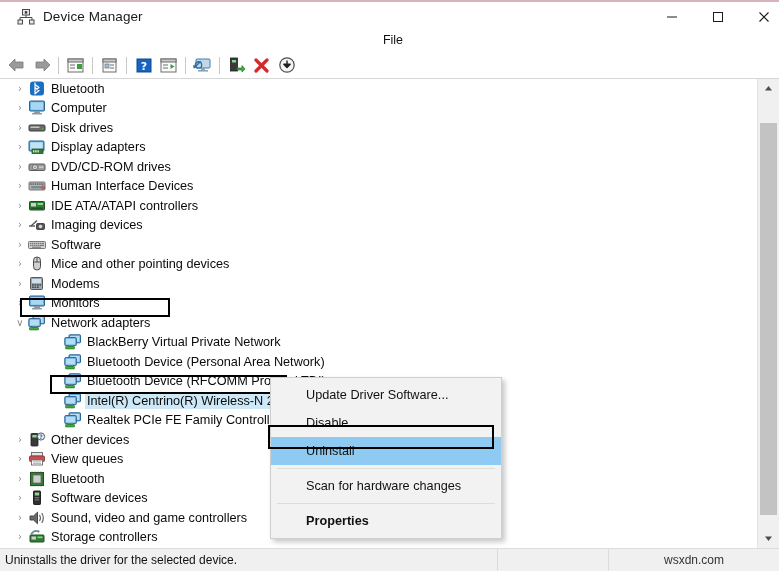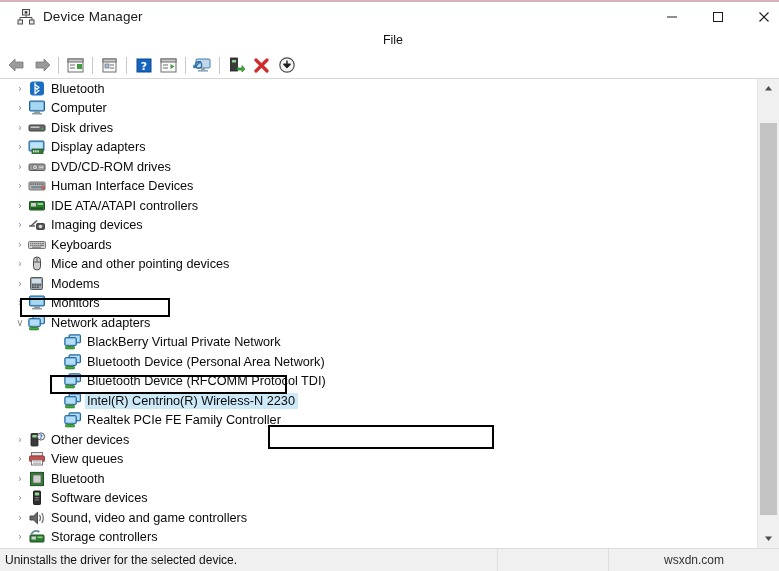--- a/index.html
+++ b/index.html
@@ -499,21 +499,21 @@
               <rect x="12" y="5.8" width="1.5" height="1.3" fill="#7a7a7a"></rect>
               <rect x="14" y="5.8" width="2" height="1.3" fill="#7a7a7a"></rect>
               <rect x="2" y="7.8" width="1.5" height="1.3" fill="#7a7a7a"></rect>
               <rect x="4" y="7.8" width="1.5" height="1.3" fill="#7a7a7a"></rect>
               <rect x="6" y="7.8" width="1.5" height="1.3" fill="#7a7a7a"></rect>
               <rect x="8" y="7.8" width="1.5" height="1.3" fill="#7a7a7a"></rect>
               <rect x="10" y="7.8" width="1.5" height="1.3" fill="#7a7a7a"></rect>
               <rect x="12" y="7.8" width="4" height="1.3" fill="#7a7a7a"></rect>
               <rect x="4" y="9.7" width="9" height="1.1" fill="#7a7a7a"></rect>
             </svg></span>
-          <span class="lbl">Keyboards</span>
+          <span class="lbl">Software</span>
         </div>
         <div class="row lvl1">
           <span class="chev">›</span>
           <span class="ico"><svg width="18" height="16" viewBox="0 0 18 16">
               <rect x="5.5" y="1" width="7" height="13" rx="3.4" fill="#cfcfcf" stroke="#4a4a4a" stroke-width="1"></rect>
               <line x1="9" y1="1.5" x2="9" y2="6" stroke="#4a4a4a" stroke-width="0.9"></line>
               <line x1="5.7" y1="6" x2="12.3" y2="6" stroke="#4a4a4a" stroke-width="0.9"></line>
             </svg></span>
           <span class="lbl">Mice and other pointing devices</span>
         </div>
@@ -681,20 +681,29 @@
             </svg></span>
           <span class="lbl">Storage controllers</span>
         </div>
         <div class="row lvl1"></div>
       </div>
 
     <div class="annot" style="left:20px; top:219px; width:150px; height:19px;"></div>
     <div class="annot" style="left:50px; top:296px; width:237px; height:19px;"></div>
   </div>
 
+  <div class="ctxmenu">
+    <div class="ctx-item">Update Driver Software...</div>
+    <div class="ctx-item">Disable</div>
+    <div class="ctx-item highlight">Uninstall</div>
+    <div class="ctx-sep"></div>
+    <div class="ctx-item">Scan for hardware changes</div>
+    <div class="ctx-sep"></div>
+    <div class="ctx-item bold">Properties</div>
+  </div>
 
   <div class="annot" style="left:268px; top:425px; width:226px; height:24px;"></div>
 
   <div class="vscroll">
     <div class="vs-arrow up">
       <svg width="9" height="7" viewBox="0 0 9 7">
           <path d="M4.5 1 L8 5.5 L1 5.5 Z" fill="#4d4d4d"></path>
         </svg>
     </div>
     <div class="vs-thumb"></div>

